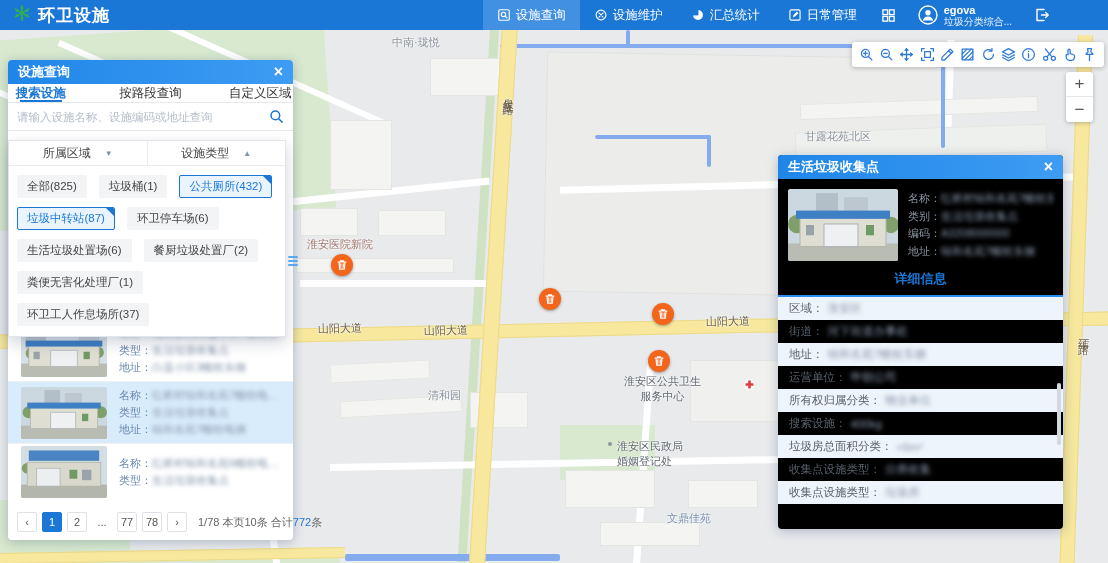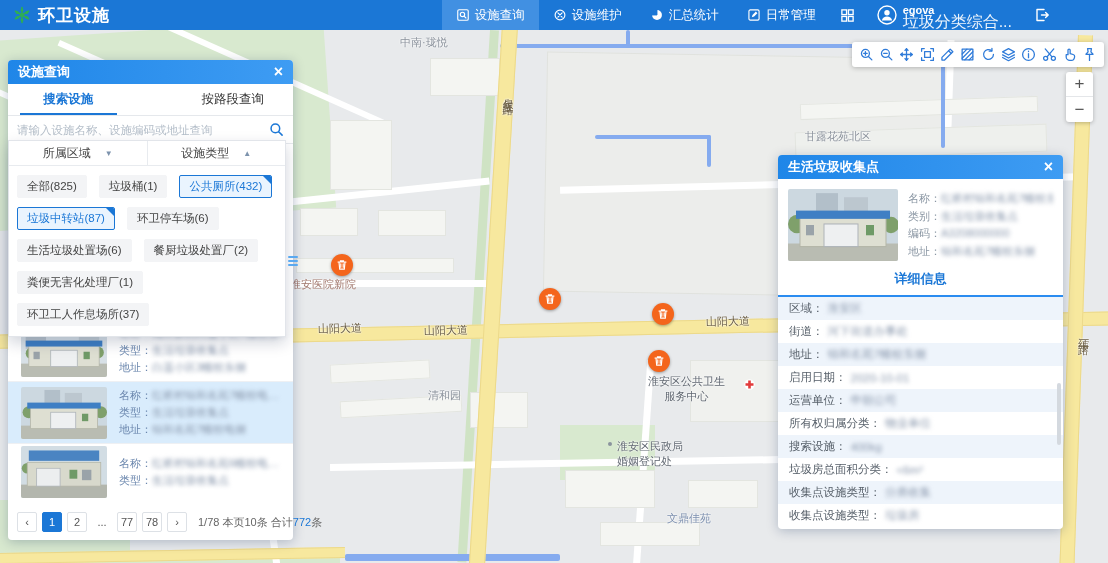--- a/index.html
+++ b/index.html
@@ -1,30 +1,30 @@
 <!DOCTYPE html>
 <html><head>
 <meta charset="utf-8">
 <style>
   * { margin:0; padding:0; box-sizing:border-box; }
   html,body { width:1108px; height:563px; overflow:hidden; }
   body { font-family:"Liberation Sans","DejaVu Sans",sans-serif; font-size:12px; color:#333; background:#e8eaec; position:relative; }
 
   
   #topnav { position:absolute; left:0; top:0; width:1108px; height:30px; background:#1b77d6; display:flex; align-items:center; z-index:50; }
-  .brand { display:flex; align-items:center; gap:7px; padding-left:13px; }
+  .brand { display:flex; align-items:flex-start; gap:7px; padding-left:13px; }
   .brand-title { color:#fff; font-size:17px; font-weight:bold; letter-spacing:1px; }
   #topnav nav { margin-left:auto; display:flex; align-items:center; height:30px; padding-right:58px; }
   .nav-item { display:flex; align-items:center; gap:5px; color:#fff; font-size:12.5px; height:30px; padding:0 14px; cursor:pointer; }
   .nav-item.active { background:#4190e2; }
   .nav-item svg { width:14px; height:14px; }
   .nav-sep-icon { margin:0 10px; display:flex; align-items:center; cursor:pointer; }
   .userbox { display:flex; align-items:center; gap:6px; color:#fff; margin:0 12px; cursor:pointer; }
   .userbox .u-name { font-size:11px; font-weight:bold; line-height:12px; }
-  .userbox .u-org { font-size:16px; line-height:11px; opacity:.92; }
+  .userbox .u-org { font-size:10px; line-height:11px; opacity:.92; }
   .logout { margin-left:10px; cursor:pointer; display:flex; }
 
   
   #map { position:absolute; left:0; top:30px; width:1108px; height:533px; overflow:hidden; background:#e8eaec; }
   .shp { position:absolute; }
   .blk { background:#f4f5f2; border:1px solid #e3e5e0; }
   .pale { background:#ecedeb; border:1px solid #e0e2de; }
   .grn { background:#d8e9cf; }
   .yroad { background:#f7e89e; border-top:1px solid #ecd98b; border-bottom:1px solid #ecd98b; }
   .wroad { background:#ffffff; }
@@ -41,21 +41,21 @@
   #map-toolbar .tbtn { width:18px; height:18px; display:flex; align-items:center; justify-content:center; cursor:pointer; }
   #map-toolbar svg { width:15px; height:15px; stroke:#2f7bd9; fill:none; stroke-width:1.2; stroke-linecap:round; stroke-linejoin:round; }
   #zoomctl { position:absolute; left:1066px; top:42px; width:27px; background:#fff; border-radius:3px; box-shadow:0 1px 4px rgba(0,0,0,.25); z-index:20; }
   #zoomctl .zbtn { width:27px; height:25px; display:flex; align-items:center; justify-content:center; font-size:17px; color:#555; cursor:pointer; }
   #zoomctl .zbtn:first-child { border-bottom:1px solid #e4e6e9; }
 
   
   #lpanel { position:absolute; left:8px; top:60px; width:285px; height:480px; background:#fff; border-radius:4px; box-shadow:0 2px 12px rgba(0,30,80,.25); z-index:30; }
   .p-header { height:24px; background:linear-gradient(90deg,#1f86e8,#3e9cf3); border-radius:4px 4px 0 0; display:flex; align-items:center; padding:0 10px; color:#fff; font-size:13px; font-weight:bold; }
   .p-close { margin-left:auto; color:#fff; font-size:16px; font-weight:bold; line-height:1; cursor:pointer; }
-  .lp-tabs { height:32px; display:flex; border-bottom:1px solid #e5e8ec;gap:44px; }
+  .lp-tabs { height:19px; display:flex; border-bottom:1px solid #e5e8ec;gap:44px; }
   .lp-tab { flex:1; display:flex; align-items:center; justify-content:center; font-size:12.5px; color:#333; cursor:pointer; position:relative; }
   .lp-tab.active { color:#1b77d6; font-weight:bold; }
   .lp-tab.active::after { content:""; position:absolute; left:12px; right:12px; bottom:0; height:2px; background:#1b77d6; }
   .lp-search { height:28px; display:flex; align-items:center; border-bottom:1px solid #e5e8ec; padding:0 9px; }
   .lp-search input { flex:1; border:none; outline:none; font-size:11.5px; color:#333; font-family:inherit; }
   .lp-search input::placeholder { color:#b4bec9; }
   .lp-search svg { width:15px; height:15px; stroke:#1b77d6; fill:none; stroke-width:1.6; stroke-linecap:round; }
   
   #filter-drop { position:absolute; left:0; top:80px; width:278px; background:#fff; border:1px solid #e2e5ea; box-shadow:0 6px 14px rgba(0,20,60,.18); z-index:6; }
   .fd-head { display:flex; height:25px; border-bottom:1px solid #e8ebef; }
@@ -77,21 +77,21 @@
   .rd { filter:blur(2px); color:#8a98ad; overflow:hidden; text-overflow:clip; }
   
   .pager { position:absolute; left:0; bottom:8px; width:285px; display:flex; align-items:center; padding:0 9px; gap:5px; }
   .pg { min-width:20px; height:20px; border:1px solid #dde1e6; border-radius:2px; background:#fff; display:flex; align-items:center; justify-content:center; font-size:11px; color:#555; cursor:pointer; padding:0 3px; }
   .pg.cur { background:#1b77d6; border-color:#1b77d6; color:#fff; }
   .pg.dots { border:none; cursor:default; }
   .psum { margin-left:6px; font-size:11px; color:#666; white-space:nowrap; }
   .psum .tot { color:#1b77d6; }
 
   
-  #rpanel { position:absolute; left:778px; top:155px; width:285px; height:374px; background:#ffffff; border-radius:4px; box-shadow:0 2px 12px rgba(0,30,80,.25); z-index:30; }
+  #rpanel { position:absolute; left:778px; top:155px; width:285px; height:374px; background:#000000; border-radius:4px; box-shadow:0 2px 12px rgba(0,30,80,.25); z-index:30; }
   .rp-body { padding:10px 10px 0 10px; display:flex; gap:10px; }
   .rp-photo { width:110px; height:72px; border-radius:2px; overflow:hidden; flex:none; }
   .rp-fields { flex:1; min-width:0; padding-top:1px; }
   .rp-frow { display:flex; font-size:11px; line-height:17.5px; white-space:nowrap; }
   .rp-flabel { color:#8a96a3; flex:none; }
   .detail-title { margin-top:9px; text-align:center; color:#1b77d6; font-size:13px; font-weight:bold; padding-bottom:7px; border-bottom:2px solid #2a8cf0; cursor:pointer; }
   .dlist { }
   .drow { height:23px; display:flex; align-items:center; padding:0 11px; font-size:11.5px; white-space:nowrap; }
   .drow:nth-child(odd) { background:#eef4fb; }
   .dlabel { color:#57606a; flex:none; }
@@ -228,28 +228,28 @@
   <div class="shp water" style="left:626px;top:0;width:4px;height:16px;"></div>
   <div class="shp water" style="left:595px;top:105px;width:116px;height:4px;"></div>
   <div class="shp water" style="left:707px;top:105px;width:4px;height:32px;"></div>
   <div class="shp water" style="left:345px;top:524px;width:215px;height:7px;"></div>
 
   <div class="shp yroad" style="left:-10px;top:293px;width:1130px;height:14px;transform:rotate(-1.2deg);"></div>
   <div class="shp yroad" style="left:502px;top:-5px;width:16px;height:560px;transform:rotate(3.5deg);transform-origin:top left;border:none;border-left:1px solid #ecd98b;border-right:1px solid #ecd98b;"></div>
   <div class="shp yroad" style="left:1078px;top:5px;width:15px;height:530px;transform:rotate(2deg);transform-origin:top left;border:none;border-left:1px solid #ecd98b;border-right:1px solid #ecd98b;"></div>
   <div class="shp yroad" style="left:0;top:520px;width:345px;height:11px;transform:rotate(-1deg);"></div>
 
-  <span class="map-label" style="left:400px;top:5px;">中南·珑悦</span>
+  <span class="map-label" style="left:392px;top:5px;">中南·珑悦</span>
   <span class="map-label" style="left:805px;top:99px;">甘露花苑北区</span>
-  <span class="map-label" style="left:290px;top:207px;color:#a0756a;margin-top:40px;">淮安医院新院</span>
+  <span class="map-label" style="left:307px;top:207px;color:#a0756a;">淮安医院新院</span>
   <span class="map-label road-label" style="left:318px;top:291px;transform:rotate(-1.5deg);">山阳大道</span>
   <span class="map-label road-label" style="left:424px;top:293px;transform:rotate(-1.5deg);">山阳大道</span>
   <span class="map-label road-label" style="left:706px;top:284px;transform:rotate(-1.5deg);">山阳大道</span>
   <span class="map-label road-label v-label" style="left:501px;top:60px;transform:rotate(3.5deg);">泉红玉路</span>
-  <span class="map-label poi" style="left:648px;top:344px;text-align:center;">淮安区公共卫生
+  <span class="map-label poi" style="left:624px;top:344px;text-align:center;">淮安区公共卫生
 服务中心</span>
   <span class="map-label" style="left:428px;top:358px;">清和园</span>
   <span class="map-label poi" style="left:617px;top:409px;">淮安区民政局
 婚姻登记处</span>
   <span class="map-label" style="left:667px;top:481px;color:#7c8fae;">文鼎佳苑</span>
   <span class="map-label road-label v-label" style="left:1076px;top:300px;transform:rotate(2deg);">纬十一路</span>
 
   <svg class="hosp-cross" style="left:744px;top:349px;" viewBox="0 0 11 11">
       <circle cx="5.5" cy="5.5" r="5.2" fill="#fff"></circle>
       <path d="M4.2 1.5h2.6v2.7h2.7v2.6H6.8v2.7H4.2V6.8H1.5V4.2h2.7z" fill="#e23b3b"></path>
@@ -362,20 +362,21 @@
 </div>
 
 <aside id="lpanel">
   <div class="p-header">
     <span>设施查询</span>
     <span class="p-close">×</span>
   </div>
   <div class="lp-tabs">
     <div class="lp-tab active">搜索设施</div>
     <div class="lp-tab">按路段查询</div>
+    <div class="lp-tab">自定义区域</div>
   </div>
   <div class="lp-search">
     <input type="text" placeholder="请输入设施名称、设施编码或地址查询" style="">
     <svg viewBox="0 0 16 16">
         <circle cx="6.8" cy="6.8" r="4.6"></circle>
         <line x1="10.3" y1="10.3" x2="14" y2="14"></line>
       </svg>
   </div>
 
   <div class="rlist">
@@ -559,24 +560,20 @@
       </div>
     <div class="drow">
         <span class="dlabel">街道：</span>
         <span class="dval rd">河下街道办事处</span>
       </div>
     <div class="drow">
         <span class="dlabel">地址：</span>
         <span class="dval rd">锦和名苑7幢校东侧</span>
       </div>
     <div class="drow">
-        <span class="dlabel">启用日期：</span>
-        <span class="dval rd">2020-10-01</span>
-      </div>
-    <div class="drow">
         <span class="dlabel">运营单位：</span>
         <span class="dval rd">申朝公司</span>
       </div>
     <div class="drow">
         <span class="dlabel">所有权归属分类：</span>
         <span class="dval rd">物业单位</span>
       </div>
     <div class="drow">
         <span class="dlabel">搜索设施：</span>
         <span class="dval rd">400kg</span>

